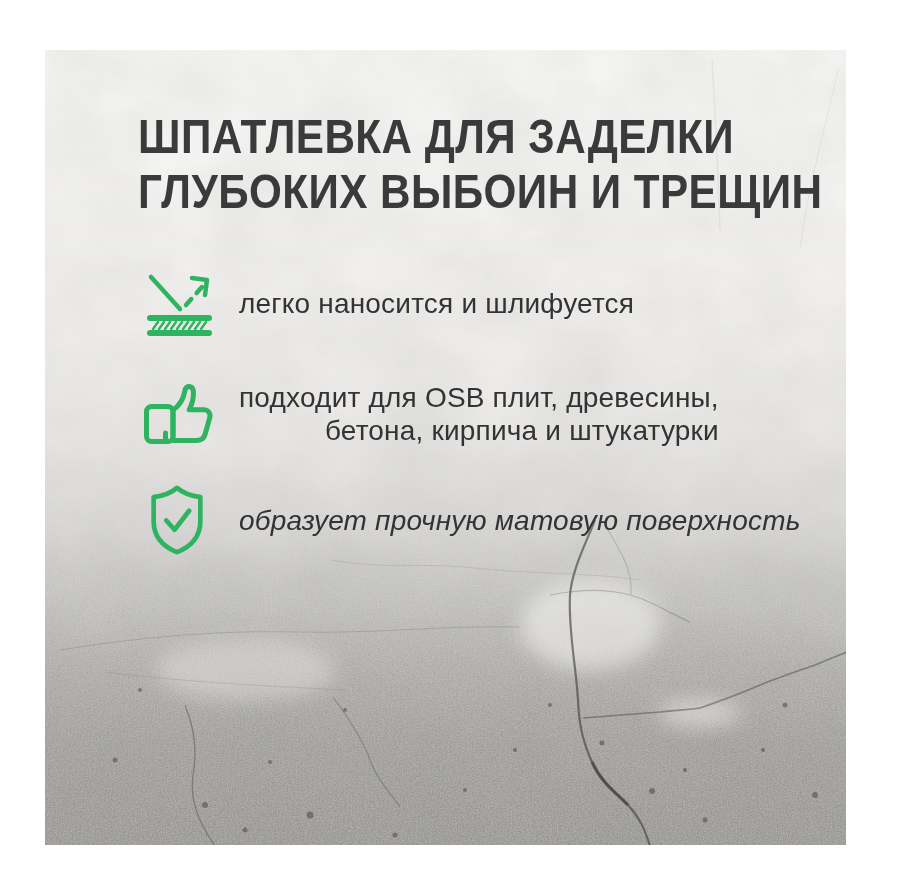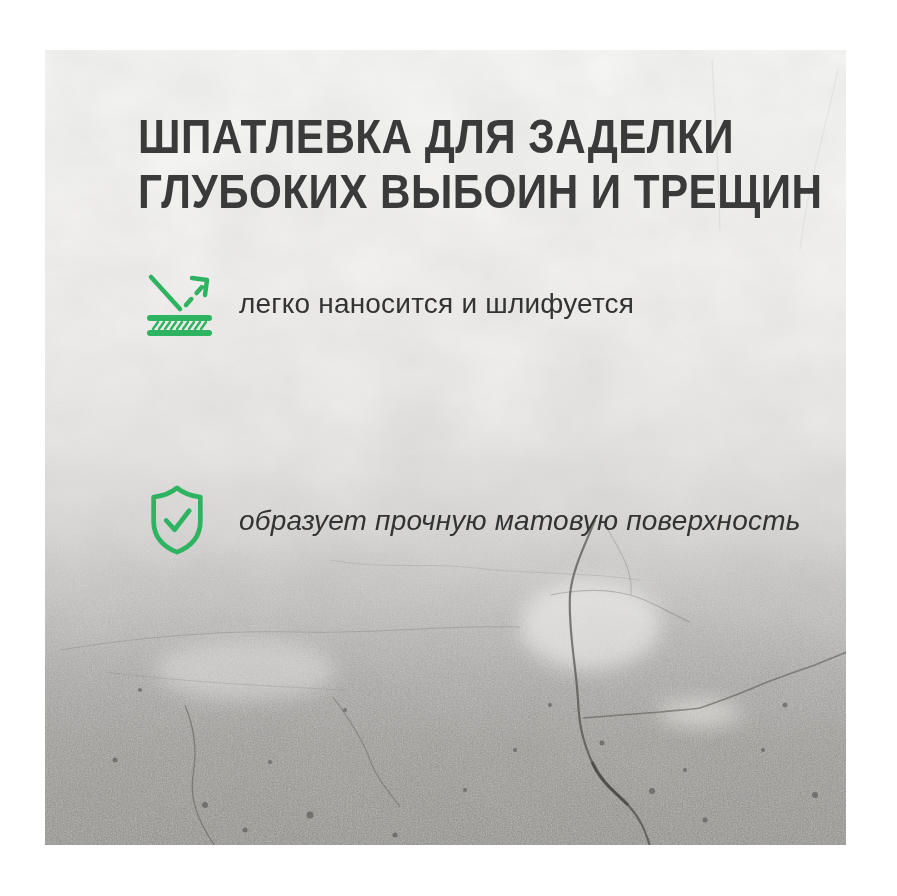--- a/index.html
+++ b/index.html
@@ -150,20 +150,33 @@
             <line x1="58" y1="59" x2="63" y2="52"></line>
           </g>
           <line class="gi" x1="7" y1="63" x2="66" y2="63" stroke-width="6"></line>
         </svg>
       </div>
       <div class="ftext">
         <div>легко наносится и шлифуется</div>
       </div>
     </div>
 
+    <div class="feature f2">
+      <div class="icon-cell">
+        <svg width="78" height="70" viewBox="0 0 78 70">
+          <rect class="gi" x="6.5" y="27.5" width="26.5" height="35" rx="5" stroke-width="5"></rect>
+          <line class="gi" x1="25.5" y1="62" x2="25.5" y2="54" stroke-width="5"></line>
+          <path class="gi" stroke-width="5" d="M33,61.5 L33,31 C39,27 43.5,20 45,11.5 C45.8,5.8 53,6.3 53.4,12.3 C53.8,18.8 51.8,25.8 49.2,30.8 L63.5,30.8 C68.8,30.8 70.8,34.8 69.7,38.8 L65,55.5 C63.8,59.8 60.2,61.5 56,61.5 Z"></path>
+        </svg>
+      </div>
+      <div class="ftext">
+        <div>подходит для OSB плит, древесины,</div>
+        <div>бетона, кирпича и штукатурки</div>
+      </div>
+    </div>
 
     <div class="feature f3">
       <div class="icon-cell">
         <svg class="i3" width="62" height="72" viewBox="0 0 62 74">
           <path class="gi" stroke-width="4.8" d="M31,4 C24.5,9.5 15.5,12.5 7,13.5 L7,38 C7,55 17,64.5 31,70 C45,64.5 55,55 55,38 L55,13.5 C46.5,12.5 37.5,9.5 31,4 Z"></path>
           <path class="gi" stroke-width="4.8" d="M20,37.5 L28.5,47 L43.5,27.5"></path>
         </svg>
       </div>
       <div class="ftext">
         <div>образует прочную матовую поверхность</div>

